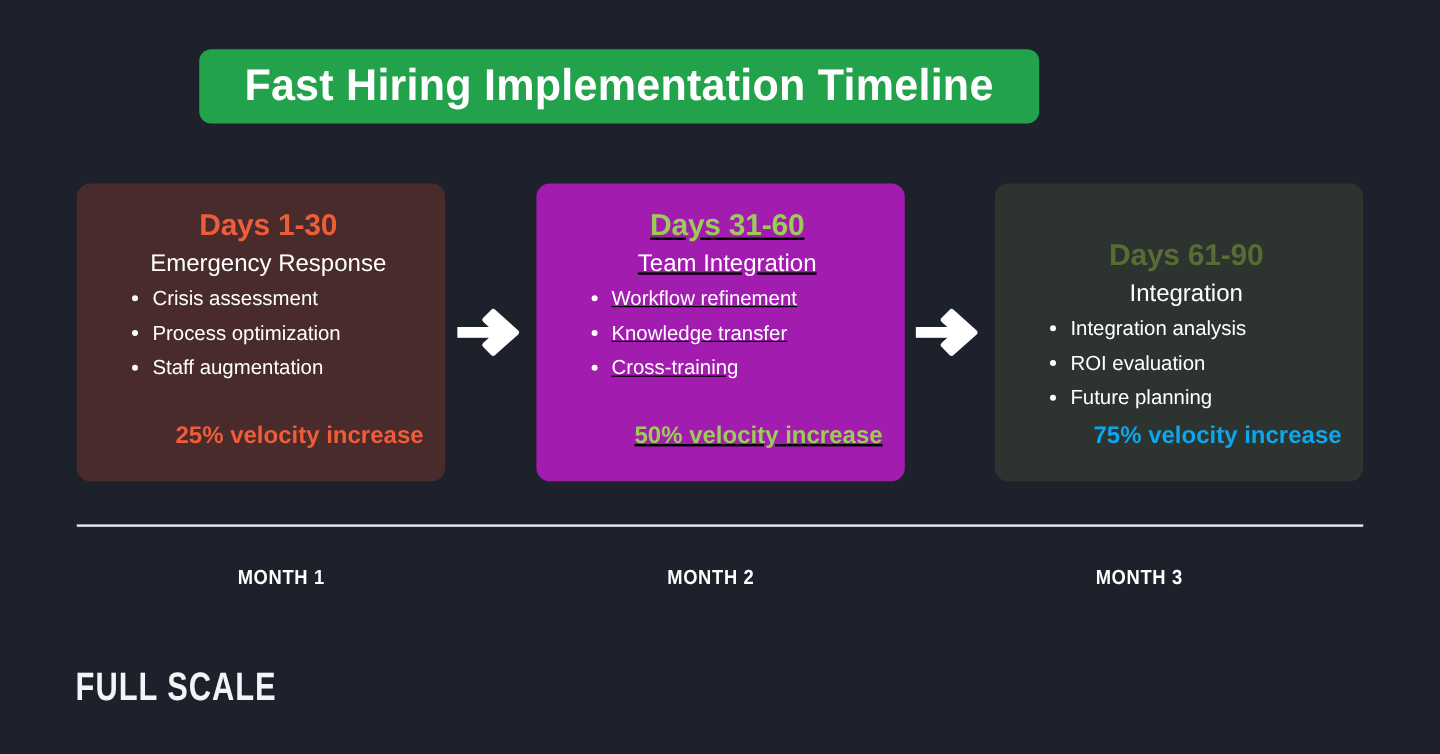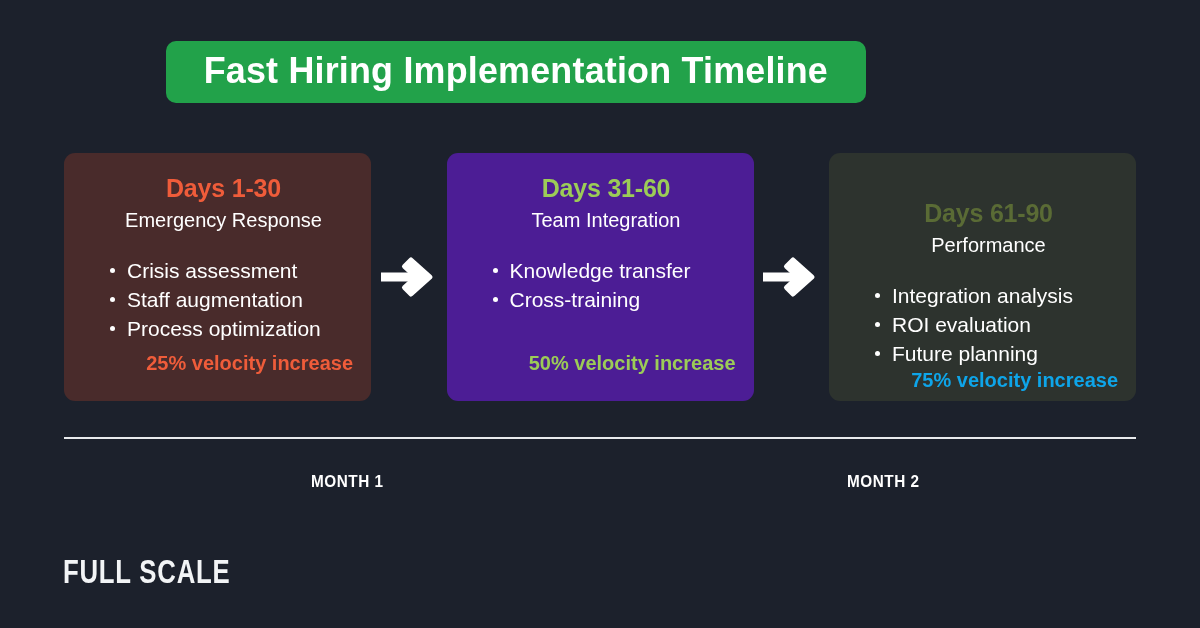--- a/index.html
+++ b/index.html
@@ -70,31 +70,31 @@
     line-height: 30px;
     letter-spacing: -0.2px;
     margin: 0 0 4px 0;
   }
   .card-subtitle {
     text-align: center;
     color: #ffffff;
     font-size: 20px;
     font-weight: normal;
     line-height: 26px;
-    margin: 0 0 23px 0;
+    margin: 0 0 1px 0;
   }
   .card-list {
     list-style: none;
     margin: 0;
     padding: 0 0 0 14px;
     flex: 1 1 auto;
   }
   .card-list li {
     color: #ffffff;
-    font-size: 21px;
+    font-size: 17px;
     line-height: 29px;
     position: relative;
     padding-left: 19px;
     white-space: nowrap;
   }
   .card-list li::before {
     content: "";
     position: absolute;
     left: 2px;
     top: 12px;
@@ -128,21 +128,21 @@
   .timeline-rule {
     position: absolute;
     left: 64px;
     top: 437px;
     width: 1072px;
     height: 2px;
     background: #e8eaed;
   }
   .months-row {
     position: absolute;
-    left: 79px;
+    left: 56px;
     top: 472px;
     width: 1072px;
     display: flex;
   }
   .month-cell {
     flex: 1 1 0;
     text-align: center;
   }
   .month-label {
     color: #ffffff;
@@ -181,69 +181,73 @@
   </div>
 </div>
 
 <div class="cards-row">
 
   <div class="card" style="background: rgb(73, 43, 43);">
     <div class="card-phase" style="color: rgb(239, 92, 58);">Days 1-30</div>
     <div class="card-subtitle">Emergency Response</div>
     <ul class="card-list">
       <li>Crisis assessment</li>
+      <li>Process optimization</li>
       <li>Staff augmentation</li>
-      <li>Process optimization</li>
     </ul>
     <div class="card-metric" style="color: rgb(239, 92, 58);">25% velocity increase</div>
   </div>
 
   <div class="arrow-gap">
     <svg class="arrow-icon" width="56" height="44" viewBox="0 0 56 44">
       <rect x="0" y="17.5" width="36" height="9" fill="#ffffff"></rect>
       <path d="M30 5 L49 22 L30 39 L23.5 32.5 L35 22 L23.5 11.5 Z" fill="#ffffff" stroke="#ffffff" stroke-width="5" stroke-linejoin="round"></path>
     </svg>
   </div>
 
-  <div class="card" style="background: #4c1d95;">
+  <div class="card" style="background: #a21caf; text-decoration: underline;">
     <div class="card-phase" style="color: rgb(156, 204, 87);">Days 31-60</div>
     <div class="card-subtitle">Team Integration</div>
     <ul class="card-list">
+      <li>Workflow refinement</li>
       <li>Knowledge transfer</li>
       <li>Cross-training</li>
     </ul>
     <div class="card-metric" style="color: rgb(156, 204, 87);">50% velocity increase</div>
   </div>
 
   <div class="arrow-gap">
     <svg class="arrow-icon" width="56" height="44" viewBox="0 0 56 44">
       <rect x="0" y="17.5" width="36" height="9" fill="#ffffff"></rect>
       <path d="M30 5 L49 22 L30 39 L23.5 32.5 L35 22 L23.5 11.5 Z" fill="#ffffff" stroke="#ffffff" stroke-width="5" stroke-linejoin="round"></path>
     </svg>
   </div>
 
   <div class="card" style="background: rgb(45, 51, 46);">
     <div class="card-phase" style="color: rgb(90, 107, 53); margin-top: 25px;">Days 61-90</div>
-    <div class="card-subtitle">Performance</div>
+    <div class="card-subtitle">Integration</div>
     <ul class="card-list">
       <li>Integration analysis</li>
       <li>ROI evaluation</li>
       <li>Future planning</li>
     </ul>
     <div class="card-metric" style="color: #0ea5e9;">75% velocity increase</div>
   </div>
 
 </div>
 
 <div class="timeline-rule" style="background: rgb(232, 234, 237);"></div>
 
 <div class="months-row">
   <div class="month-cell">
     <span class="month-label" style="color: rgb(255, 255, 255);">MONTH 1</span>
   </div>
   <div class="month-cell">
     <span class="month-label" style="color: rgb(255, 255, 255);">MONTH 2</span>
   </div>
+  <div class="month-cell">
+    <span class="month-label" style="color: rgb(255, 255, 255);">MONTH 3</span>
+  </div>
 </div>
 
 <div class="logo">
   <span class="logo-text" style="color: rgb(242, 244, 246);">FULL SCALE</span>
 </div>
 
 </body></html>

